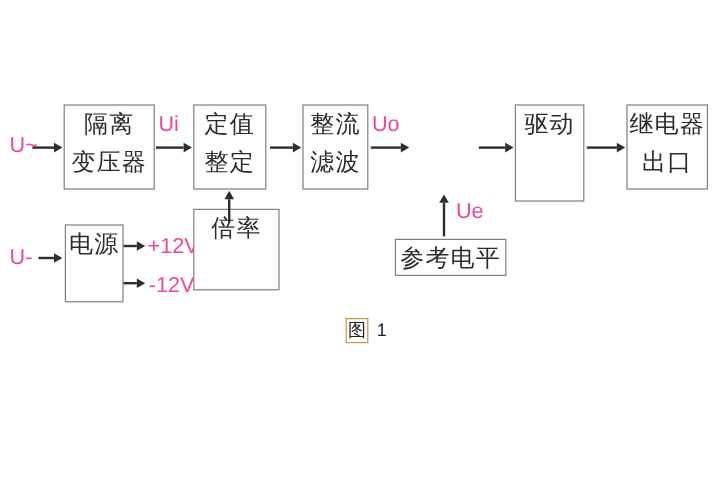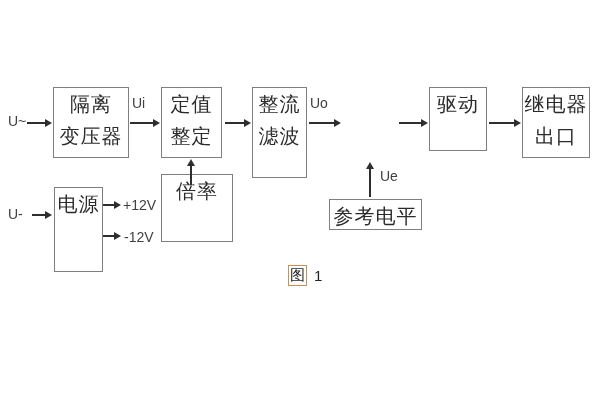--- a/index.html
+++ b/index.html
@@ -12,21 +12,21 @@
   .box {
     position:absolute;
     border:1px solid #7f7f7f;
     background:#ffffff;
     display:flex; flex-direction:column;
     align-items:center; 
     color:#2b2b2b; font-size:20px; text-align:center;
   }
   .box .bl { display:block; line-height:32px; letter-spacing:1px; white-space:nowrap; }
   .sig {
-    position:absolute; font-size:14px; color:#404040;
+    position:absolute; font-size:18px; color:#ec4899;
     white-space:nowrap; line-height:16px;
   }
   .ha { position:absolute; height:2px; background:#2e2e2e; }
   .ha::after {
     content:""; position:absolute; right:-7px; top:-3px; width:0; height:0;
     border-left:7px solid #2e2e2e;
     border-top:4px solid transparent; border-bottom:4px solid transparent;
   }
   .va { position:absolute; width:2px; background:#2e2e2e; }
   .va::after {
@@ -57,46 +57,46 @@
   <span class="sig" style="left:132px;top:95px">Ui</span>
   <div class="ha" style="left:130px;top:122px;width:23px"></div>
 
   <div class="box" style="left:161px;top:87px;width:61px;height:71px">
     <span class="bl">定值</span>
     <span class="bl">整定</span>
   </div>
 
   <div class="ha" style="left:225px;top:122px;width:19px"></div>
 
-  <div class="box" style="left:252px;top:87px;width:55px;height:91px">
+  <div class="box" style="left:252px;top:87px;width:55px;height:71px">
     <span class="bl">整流</span>
     <span class="bl">滤波</span>
   </div>
 
   <span class="sig" style="left:310px;top:95px">Uo</span>
   <div class="ha" style="left:309px;top:122px;width:25px"></div>
 
 
   <div class="ha" style="left:399px;top:122px;width:22px"></div>
 
-  <div class="box" style="left:429px;top:87px;width:58px;height:64px">
+  <div class="box" style="left:429px;top:87px;width:58px;height:81px">
     <span class="bl">驱动</span>
   </div>
 
   <div class="ha" style="left:489px;top:122px;width:25px"></div>
 
   <div class="box" style="left:522px;top:87px;width:68px;height:71px">
     <span class="bl">继电器</span>
     <span class="bl">出口</span>
   </div>
 
   <span class="sig" style="left:8px;top:206px">U-</span>
   <div class="ha" style="left:32px;top:214px;width:13px"></div>
 
-  <div class="box" style="left:54px;top:187px;width:49px;height:85px">
+  <div class="box" style="left:54px;top:187px;width:49px;height:65px">
     <span class="bl">电源</span>
   </div>
 
   <div class="ha" style="left:103px;top:204px;width:11px"></div>
   <span class="sig" style="left:123px;top:197px">+12V</span>
 
   <div class="ha" style="left:103px;top:235px;width:11px"></div>
   <span class="sig" style="left:124px;top:229px">-12V</span>
 
   <div class="box" style="left:161px;top:174px;width:72px;height:68px">

